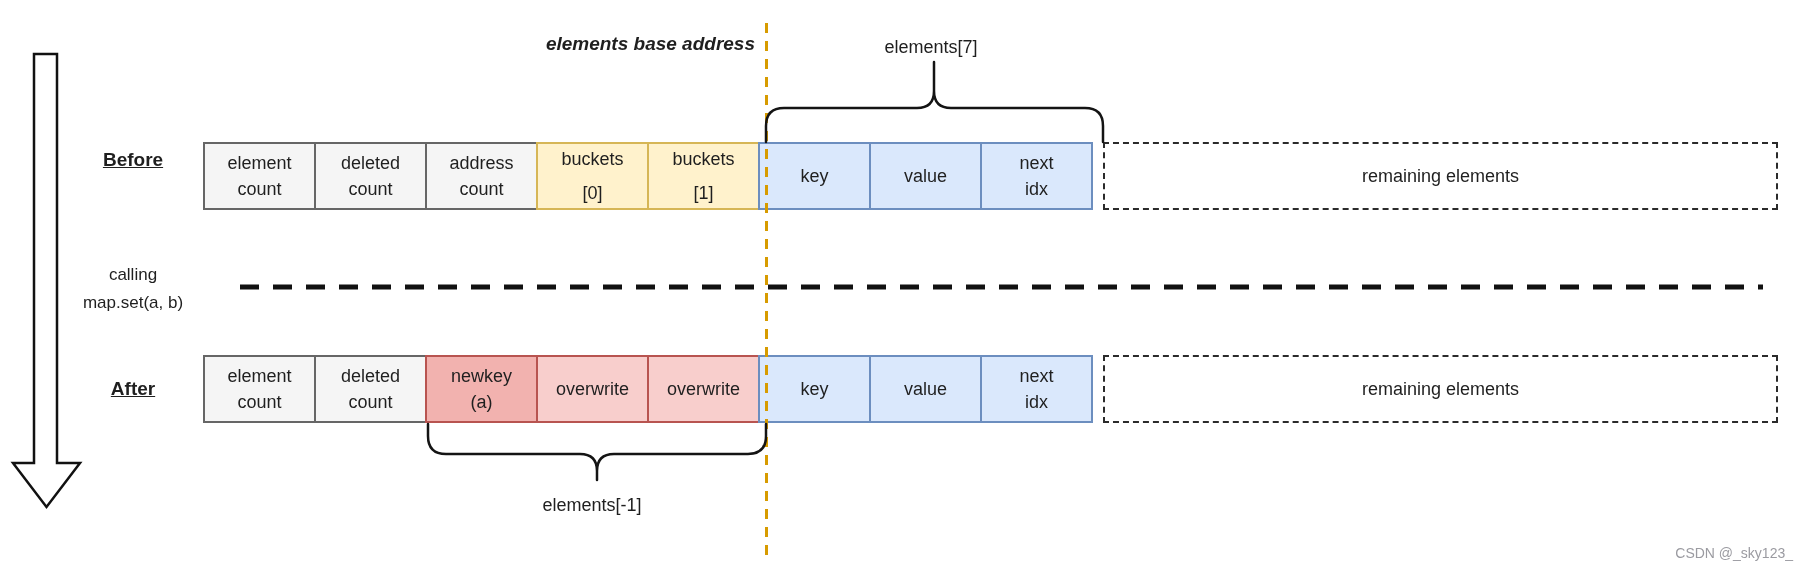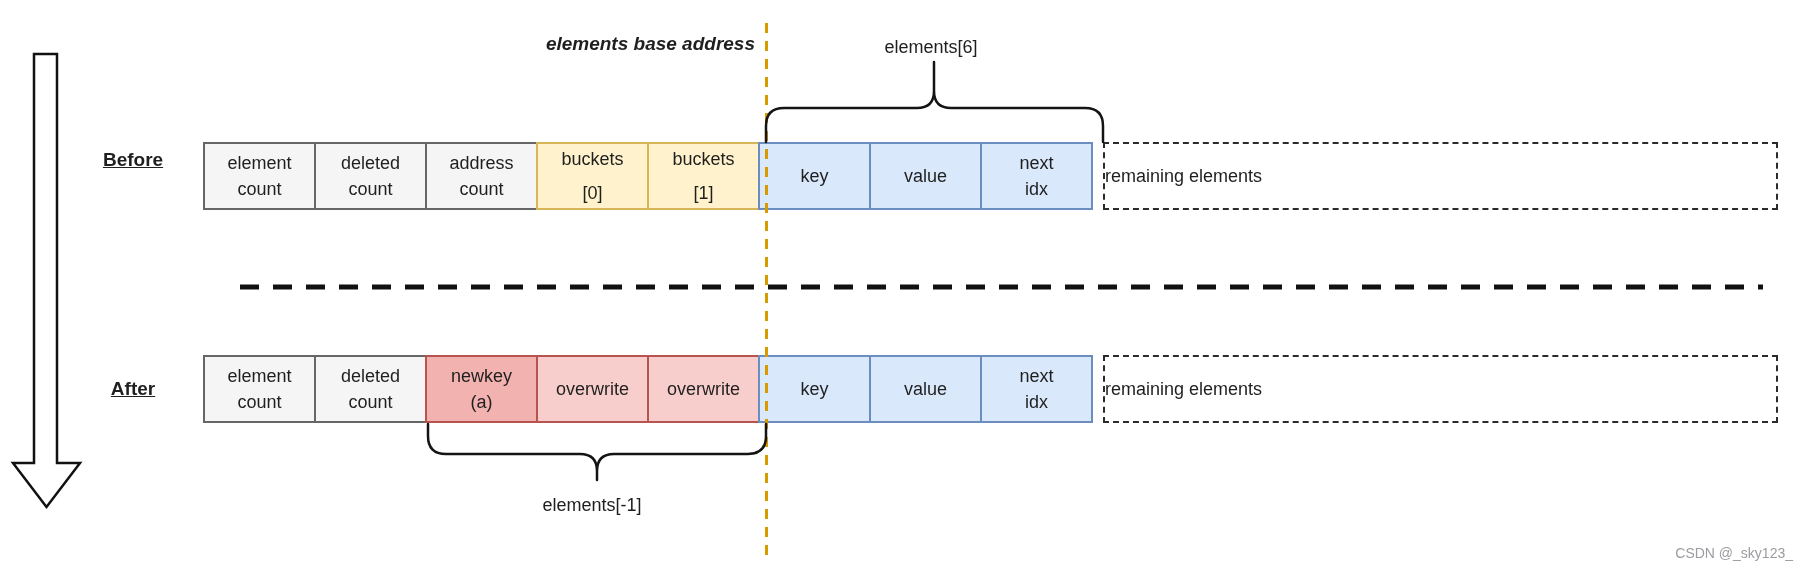--- a/index.html
+++ b/index.html
@@ -42,21 +42,21 @@
   .c-reddark{background:var(--red-dark-fill); border-color:var(--red-stroke); position:relative; z-index:2;align-items:center;}
   .dashed-box{
     position:absolute;
     box-sizing:border-box;
     left:1103px;
     width:675px;
     height:68px;
     border:2px dashed #2b2b2b;
     display:flex;
     align-items:center;
-    justify-content:flex-start;
+    justify-content:center;
     font-size:18px;
   }
   
   .lbl{position:absolute; white-space:nowrap;}
   .lbl-center{transform:translateX(-50%); text-align:center;}
   #base-address-label{font-weight:bold; font-style:italic; font-size:19px;}
   #elements0-label, #elements-neg1-label, .dashed-box{font-size:18px;}
   #before-label,#after-label{font-weight:bold; font-size:19px;text-decoration:underline;}
   #calling-label{font-size:17px; line-height:28px;}
   #watermark{
@@ -65,23 +65,27 @@
   }
   svg{position:absolute; left:0; top:0; pointer-events:none;}
   #overlay{z-index:5;}
 </style>
 </head>
 <body>
 
 <div id="stage">
 
   <div id="base-address-label" class="lbl" style="right:1055px; top:33px;">elements base address</div>
-  <div id="elements0-label" class="lbl lbl-center" style="left:931px; top:37px;">elements[6]</div>
+  <div id="elements0-label" class="lbl lbl-center" style="left:931px; top:37px;">elements[7]</div>
 
   <div id="before-label" class="lbl lbl-center" style="left:133px; top:149px;">Before</div>
+  <div id="calling-label" class="lbl lbl-center" style="left:133px; top:261px;">
+    <div>calling</div>
+    <div>map.set(a, b)</div>
+  </div>
   <div id="after-label" class="lbl lbl-center" style="left:133px; top:378px;">After</div>
 
   <div class="mem-row" style="top:142px;">
     <div class="cell c-gray">
       <span>element</span>
       <span>count</span>
     </div>
     <div class="cell c-gray">
       <span>deleted</span>
       <span>count</span>

